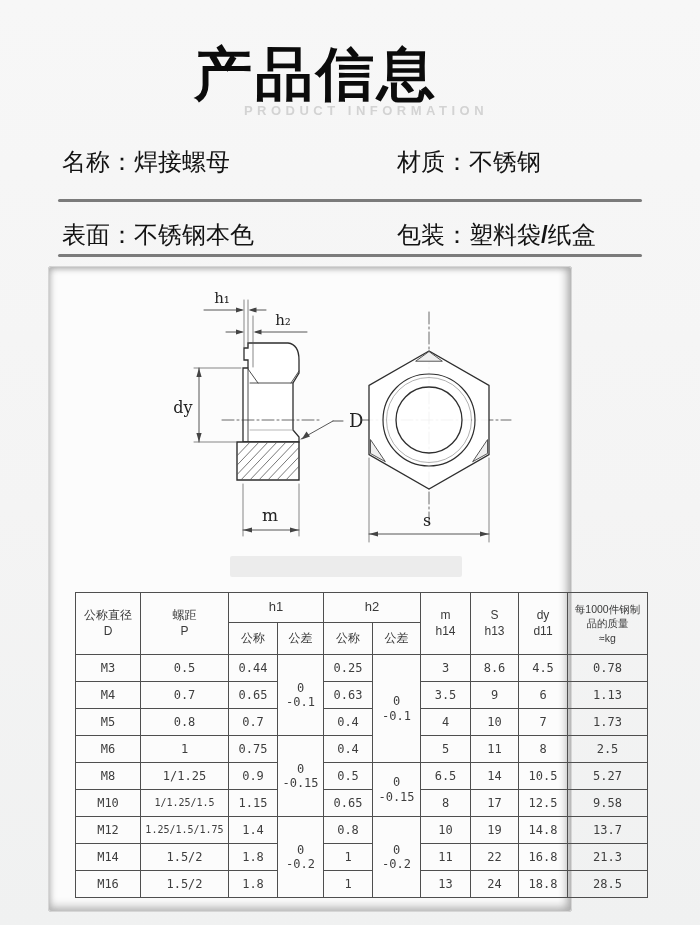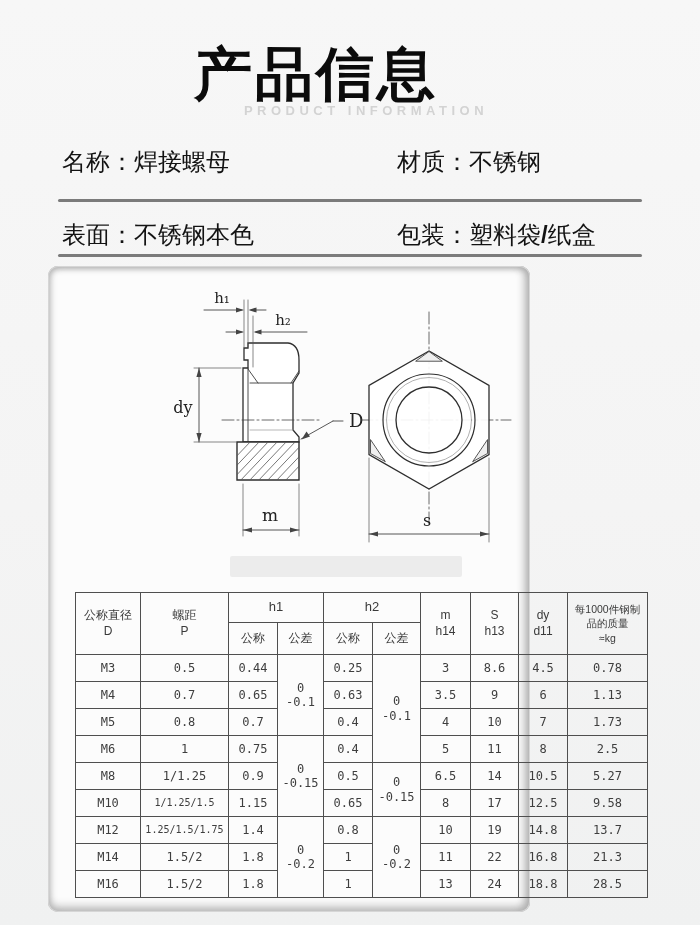--- a/index.html
+++ b/index.html
@@ -31,22 +31,22 @@
   .row-1 { top:146px; }
   .row-2 { top:219px; }
   .divider {
     position:absolute; left:58px; width:584px; height:3px;
     background:#7b7b7b; border-radius:2px;
   }
   .div-1 { top:199px; }
   .div-2 { top:254px; }
   
   .panel {
-    position:absolute; left:48px; top:266px; width:482px; height:646px;
-    background:#fcfcfc; border-radius:10px;
+    position:absolute; left:48px; top:266px; width:524px; height:646px;
+    background:#fcfcfc; border-radius:4px;
     box-shadow:
       inset 0 0 0 1px #d6d6d6,
       inset 5px 0 7px -3px #b5b5b5,
       inset -8px 0 9px -3px #aeaeae,
       inset 0 -9px 10px -4px #b8b8b8,
       inset 0 5px 7px -3px #a3a3a3;
   }
   .drawing-svg { position:absolute; left:4px; top:4px; }
   .watermark-band {
     position:absolute; left:182px; top:290px; width:232px; height:21px;

